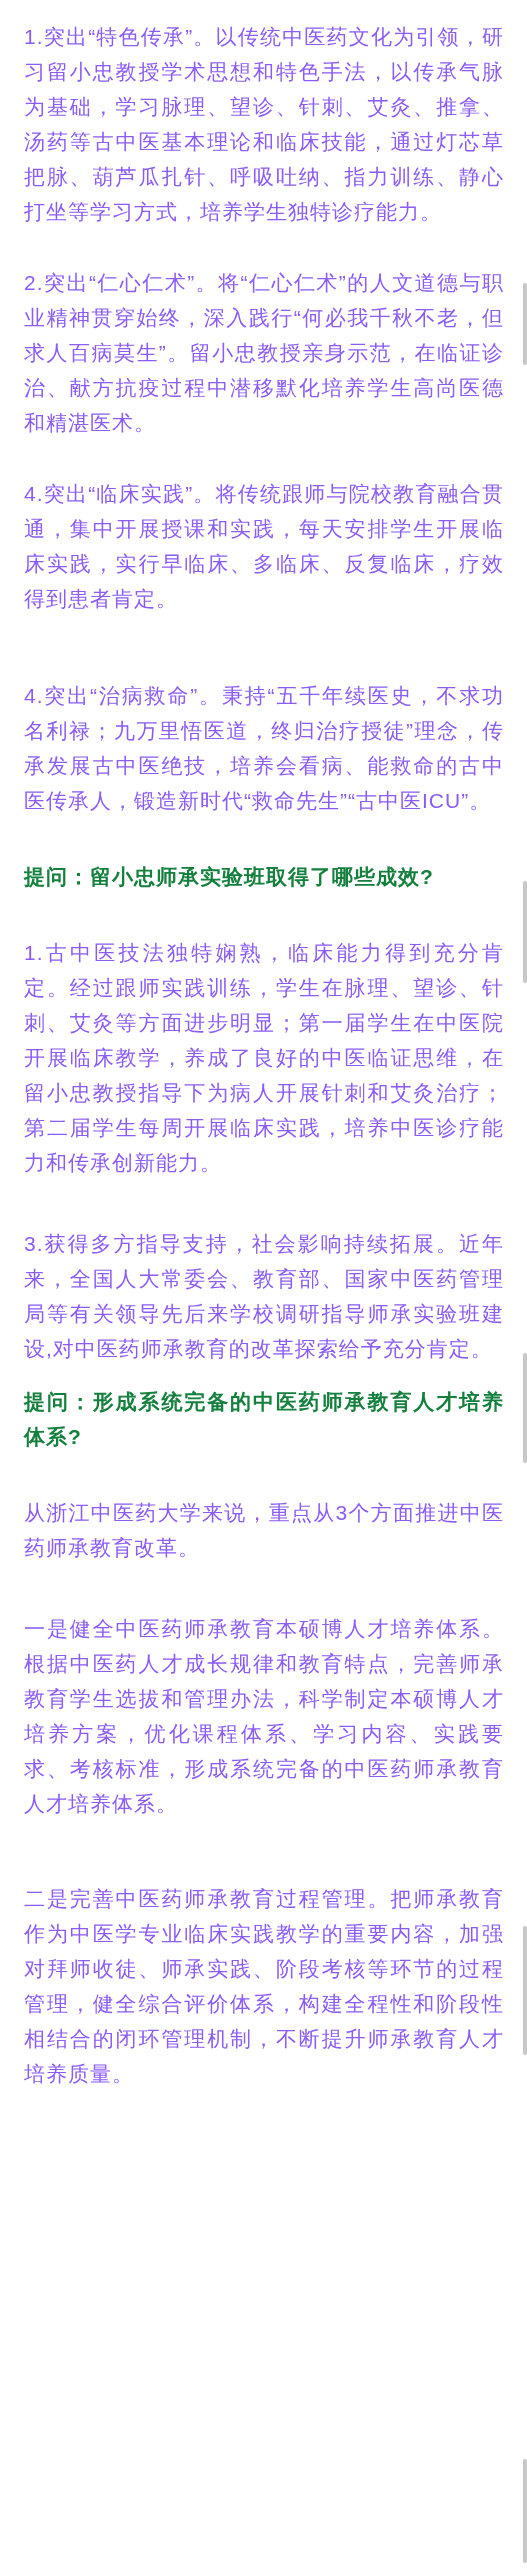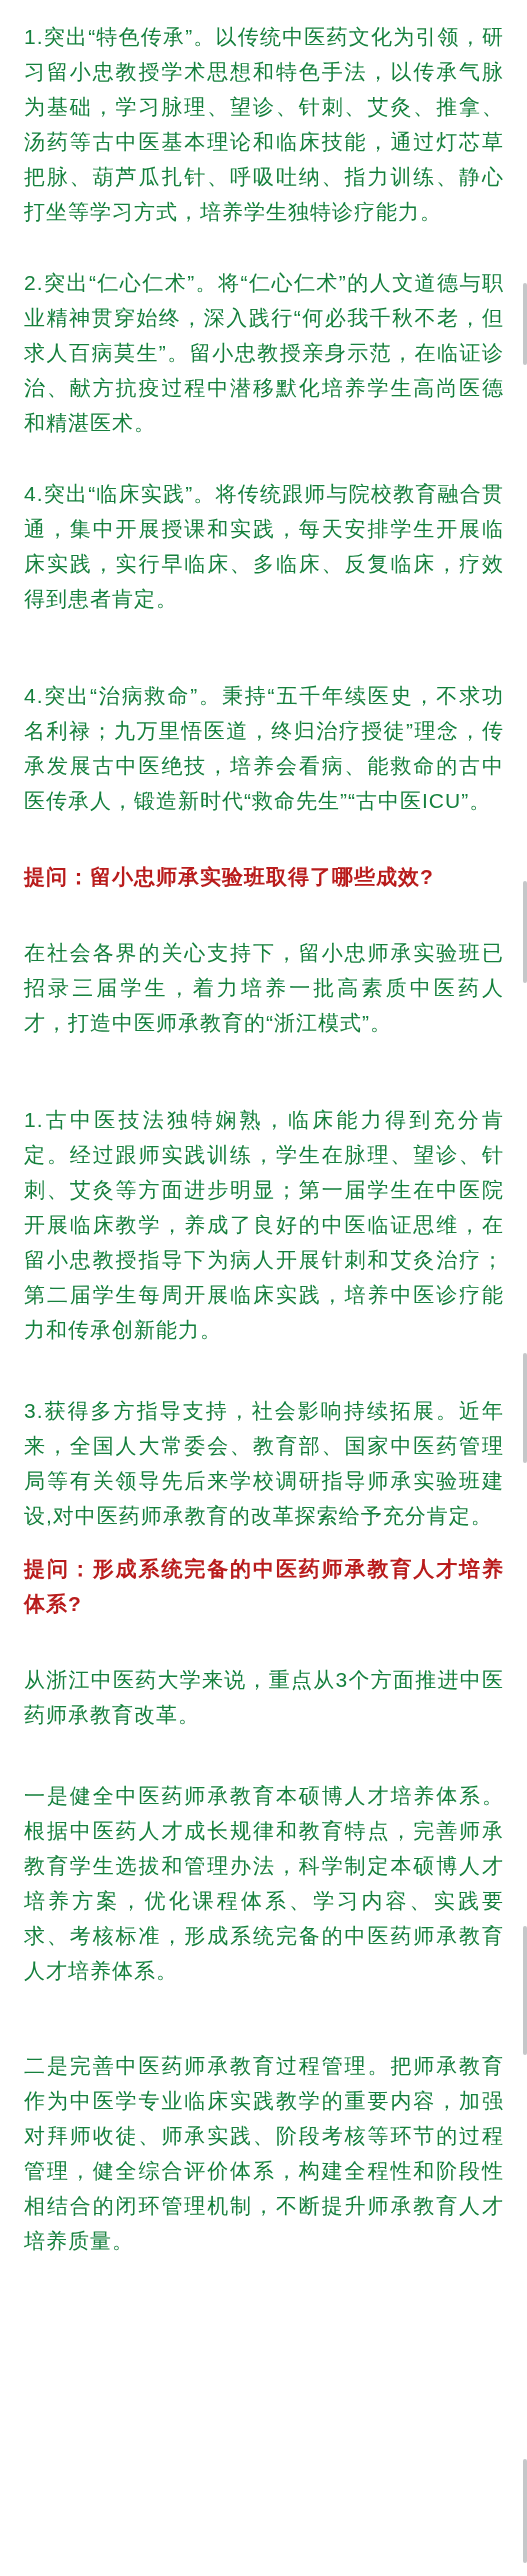--- a/index.html
+++ b/index.html
@@ -18,47 +18,46 @@
   .content {
     box-sizing: border-box;
     width: 528px;
     padding: 18.5px 24px 0 24px;
   }
   .content p {
     margin: 0;
     font-size: 21px;
     line-height: 35px;
     letter-spacing: 1px;
-    color: #15803d;
+    color: #8b5cf6;
     text-align: justify;
     text-justify: inter-ideograph;
   }
   .content p.question {
     font-weight: 700;
-    color: #b91c1c;
+    color: #15803d;
   }
   .scroll-thumb {
     position: absolute;
     right: 1px;
     width: 4.1px;
     border-radius: 2.1px;
     background: #c5c7c9;
   }
 </style>
 </head>
 <body>
 
 <div class="page">
   <main class="content" id="article-body">
       <p class="body" style="margin-bottom: 36px;">1.突出“特色传承”。以传统中医药文化为引领，研习留小忠教授学术思想和特色手法，以传承气脉为基础，学习脉理、望诊、针刺、艾灸、推拿、汤药等古中医基本理论和临床技能，通过灯芯草把脉、葫芦瓜扎针、呼吸吐纳、指力训练、静心打坐等学习方式，培养学生独特诊疗能力。</p>
       <p class="body" style="margin-bottom: 36px;">2.突出“仁心仁术”。将“仁心仁术”的人文道德与职业精神贯穿始终，深入践行“何必我千秋不老，但求人百病莫生”。留小忠教授亲身示范，在临证诊治、献方抗疫过程中潜移默化培养学生高尚医德和精湛医术。</p>
       <p class="body" style="margin-bottom: 62px;">4.突出“临床实践”。将传统跟师与院校教育融合贯通，集中开展授课和实践，每天安排学生开展临床实践，实行早临床、多临床、反复临床，疗效得到患者肯定。</p>
       <p class="body" style="margin-bottom: 41px;">4.突出“治病救命”。秉持“五千年续医史，不求功名利禄；九万里悟医道，终归治疗授徒”理念，传承发展古中医绝技，培养会看病、能救命的古中医传承人，锻造新时代“救命先生”“古中医ICU”。</p>
       <p class="question" style="margin-bottom: 41px;">提问：留小忠师承实验班取得了哪些成效?</p>
-      <p class="body" style="margin-bottom: 62px;">在社会各界的关心支持下，留小忠师承实验班已招录三届学生，着力培养一批高素质中医药人才，打造中医师承教育的“浙江模式”。</p>
       <p class="body" style="margin-bottom: 46px;">1.古中医技法独特娴熟，临床能力得到充分肯定。经过跟师实践训练，学生在脉理、望诊、针刺、艾灸等方面进步明显；第一届学生在中医院开展临床教学，养成了良好的中医临证思维，在留小忠教授指导下为病人开展针刺和艾灸治疗；第二届学生每周开展临床实践，培养中医诊疗能力和传承创新能力。</p>
       <p class="body" style="margin-bottom: 18px;">3.获得多方指导支持，社会影响持续拓展。近年来，全国人大常委会、教育部、国家中医药管理局等有关领导先后来学校调研指导师承实验班建设,对中医药师承教育的改革探索给予充分肯定。</p>
       <p class="question" style="margin-bottom: 41px;">提问：形成系统完备的中医药师承教育人才培养体系?</p>
       <p class="body" style="margin-bottom: 46px;">从浙江中医药大学来说，重点从3个方面推进中医药师承教育改革。</p>
       <p class="body" style="margin-bottom: 60px;">一是健全中医药师承教育本硕博人才培养体系。根据中医药人才成长规律和教育特点，完善师承教育学生选拔和管理办法，科学制定本硕博人才培养方案，优化课程体系、学习内容、实践要求、考核标准，形成系统完备的中医药师承教育人才培养体系。</p>
       <p class="body" style="margin-bottom: 46px;">二是完善中医药师承教育过程管理。把师承教育作为中医学专业临床实践教学的重要内容，加强对拜师收徒、师承实践、阶段考核等环节的过程管理，健全综合评价体系，构建全程性和阶段性相结合的闭环管理机制，不断提升师承教育人才培养质量。</p>
     </main>
   <div id="scrollbar-layer">
       <div class="scroll-thumb" style="top: 283px; height: 82px; background: rgb(197, 199, 201);"></div>
       <div class="scroll-thumb" style="top: 881px; height: 102px; background: rgb(197, 199, 201);"></div>

